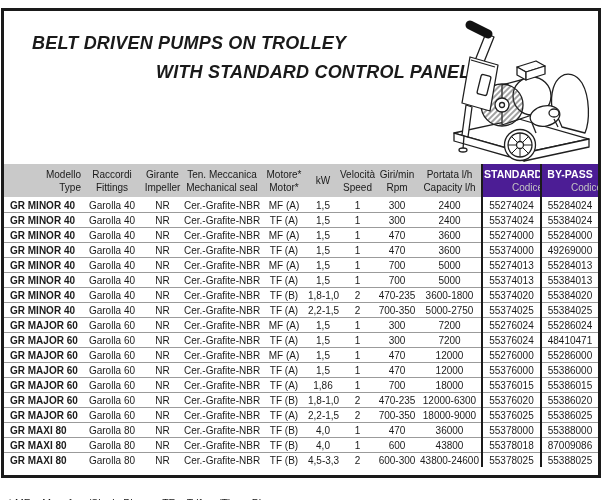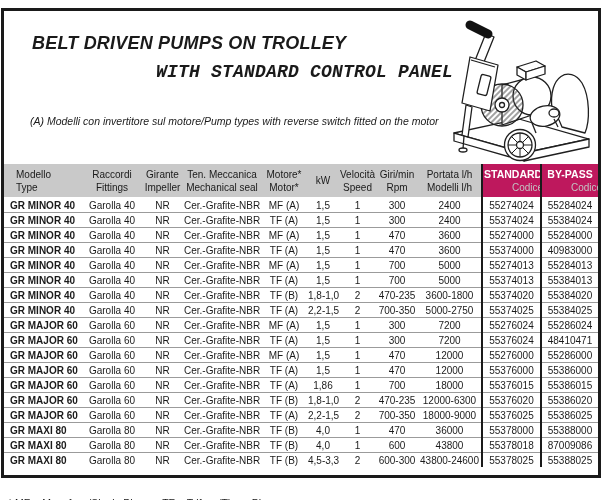--- a/index.html
+++ b/index.html
@@ -11,56 +11,55 @@
     position:absolute;left:1px;top:8px;width:600px;height:470px;
     border:3px solid #1a1a1a;box-sizing:border-box;background:#fff;
   }
   .top-section{position:relative;height:153px;}
   .title-line1{
     position:absolute;left:28px;top:22px;font-size:18px;font-weight:bold;
     font-style:italic;letter-spacing:.2px;white-space:nowrap;
   }
   .title-line2{
     position:absolute;left:152px;top:51px;font-size:18px;font-weight:bold;
-    font-style:italic;letter-spacing:.2px;white-space:nowrap;font-family:Liberation Mono, monospace;
+    font-style:italic;letter-spacing:.2px;white-space:nowrap;
   }
   .notes{position:absolute;left:26px;top:103px;font-size:10.5px;font-style:italic;line-height:15px;}
   .pump-art{position:absolute;right:2px;top:2px;}
 
   table.spec{
     width:100%;border-collapse:collapse;table-layout:fixed;
     font-size:10px;
   }
   .spec th{
     background:#c9c9c9;height:33px;font-weight:normal;padding:0 1px;
     text-align:center;vertical-align:middle;line-height:13px;overflow:hidden;
   }
   .spec th .hl1,.spec th .hl2{display:block;white-space:nowrap;}
-  .spec th.h-model{text-align:left;padding-left:12px;}
-  .spec th.dark{background:#be185d;color:#ffffff;}
+  .spec th.h-model{text-align:right;padding-left:18px;}
+  .spec th.dark{background:#4c1d95;color:#ffffff;}
   .spec th.dark .hl1{font-weight:bold;font-size:10.5px;}
   .spec th.dark .hl2{color:#c3c3c3;padding-left:28px;}
   .spec td{
     height:14px;padding:0 1px;text-align:center;white-space:nowrap;
     overflow:hidden;border-top:1px solid #9b9b9b;background:#fff;
   }
   .spec tr:first-child td{border-top:1px solid #ffffff;}
   .spec td.c-model{text-align:left;font-weight:bold;padding-left:6px;margin-top:43px;}
   .spec th.b-left,.spec td.b-left{border-left:2px solid #1a1a1a;}
   .footnote{position:absolute;left:8px;top:497px;font-size:10.5px;white-space:nowrap;}
 </style>
 </head>
 <body>
 
 <div class="frame">
   <div class="top-section">
     <div class="title-line1">BELT DRIVEN PUMPS ON TROLLEY</div>
     <div class="title-line2">WITH STANDARD CONTROL PANEL</div>
     <div class="notes">
-      <div>(A) Modelli con invertitore sul motore/Pump types with reverse switch fitted on the motor</div>
     </div>
     <svg class="pump-art" width="172" height="150" viewBox="0 0 172 150">
       <defs>
         <pattern id="hatch" width="4" height="4" patternUnits="userSpaceOnUse" patternTransform="rotate(45)">
           <line x1="1" y1="0" x2="1" y2="4" stroke="#444" stroke-width="1"></line>
         </pattern>
       </defs>
       <g fill="#ffffff" stroke="#1f1f1f" stroke-width="1.3" stroke-linejoin="round">
 
         <path d="M128,96 C124,62 146,52 158,70 C166,84 166,108 161,120 L138,114 C135,104 130,101 128,96 Z"></path>
@@ -152,21 +151,21 @@
         <th>
           <span class="hl1">Velocità</span>
           <span class="hl2">Speed</span>
           </th>
         <th>
           <span class="hl1">Giri/min</span>
           <span class="hl2">Rpm</span>
           </th>
         <th>
           <span class="hl1">Portata l/h</span>
-          <span class="hl2">Modelli l/h</span>
+          <span class="hl2">Capacity l/h</span>
           </th>
         <th class="dark b-left">
           <span class="hl1">STANDARD</span>
           <span class="hl2">Codice/Code</span>
           </th>
         <th class="dark b-left">
           <span class="hl1">BY-PASS</span>
           <span class="hl2">Codice/Code</span>
           </th>
       </tr>
@@ -215,21 +214,21 @@
           <td class="c-model">GR MINOR 40</td>
           <td class="c-fittings">Garolla 40</td>
           <td class="c-impeller">NR</td>
           <td class="c-seal">Cer.-Grafite-NBR</td>
           <td class="c-motor">TF (A)</td>
           <td class="c-kw">1,5</td>
           <td class="c-speed">1</td>
           <td class="c-rpm">470</td>
           <td class="c-capacity">3600</td>
           <td class="c-standard b-left">55374000</td>
-          <td class="c-bypass b-left">40983000</td>
+          <td class="c-bypass b-left">49269000</td>
         </tr>
         <tr>
           <td class="c-model">GR MINOR 40</td>
           <td class="c-fittings">Garolla 40</td>
           <td class="c-impeller">NR</td>
           <td class="c-seal">Cer.-Grafite-NBR</td>
           <td class="c-motor">MF (A)</td>
           <td class="c-kw">1,5</td>
           <td class="c-speed">1</td>
           <td class="c-rpm">700</td>

